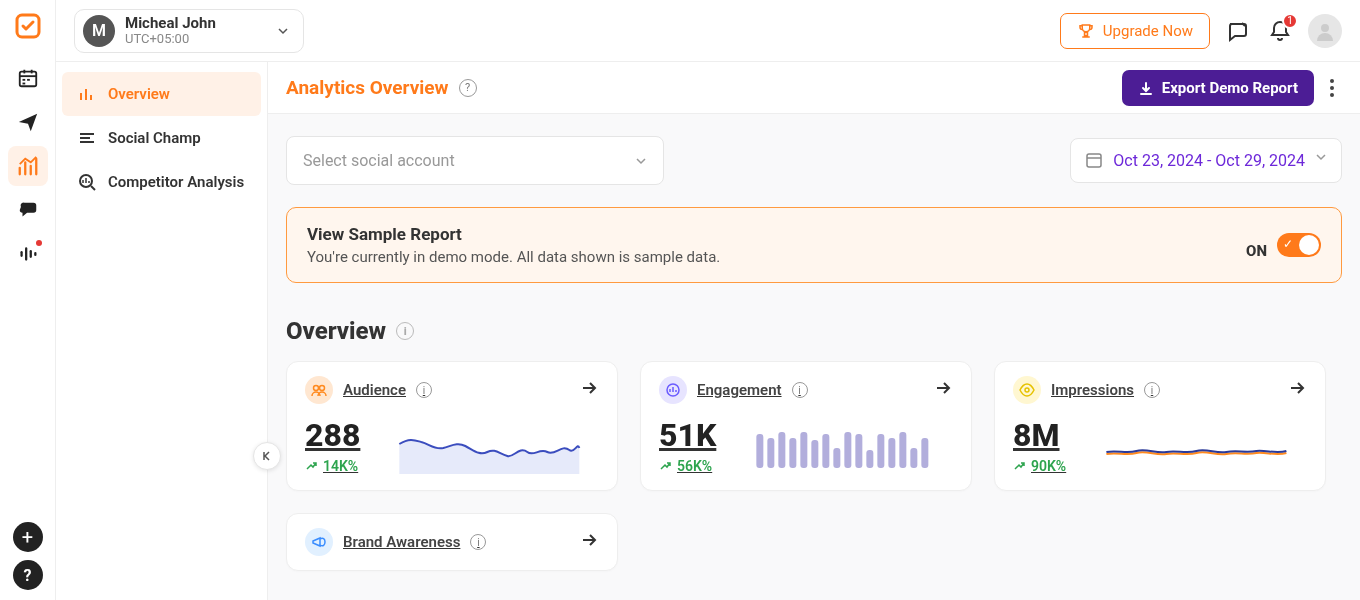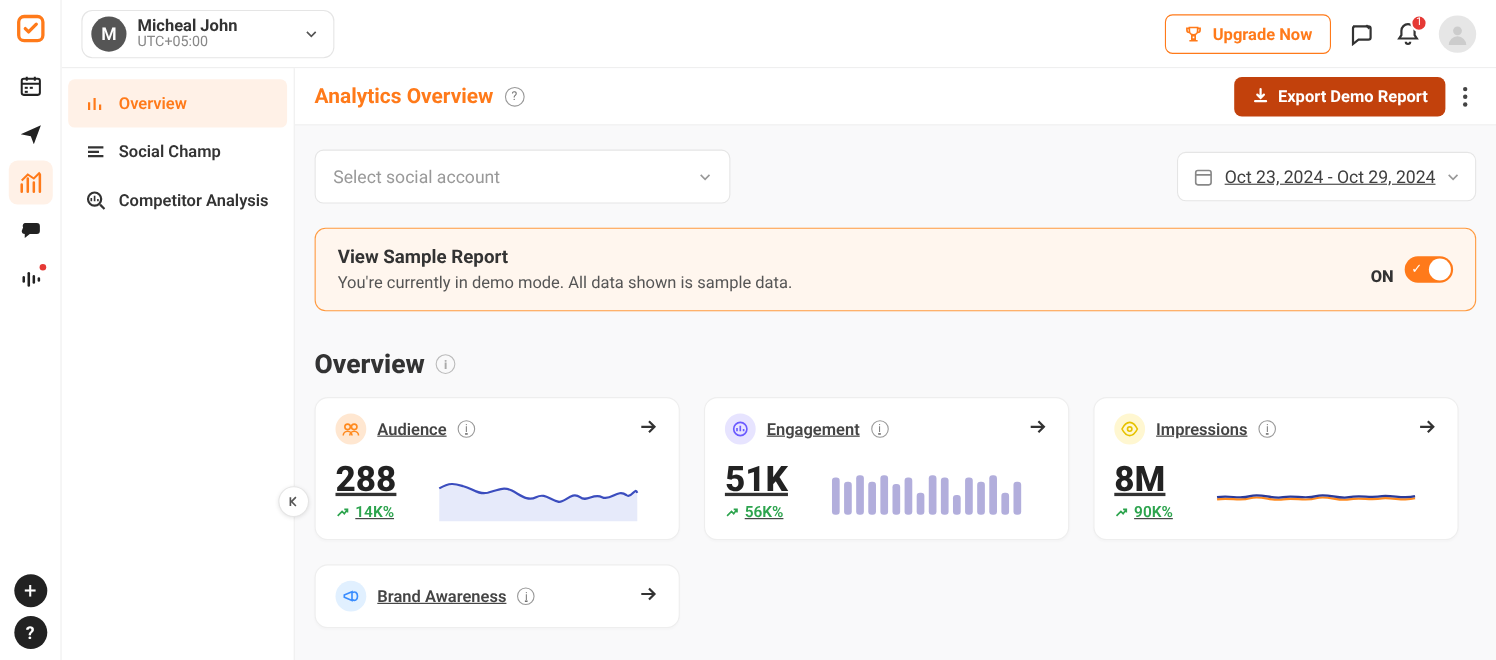--- a/index.html
+++ b/index.html
@@ -14,43 +14,43 @@
   .circle-btn { width: 30px; height: 30px; border-radius: 50%; background:#222; color:#fff; display:flex; align-items:center; justify-content:center; font-size:20px; cursor:pointer; }
   .help-btn { width: 30px; height: 30px; border-radius: 50%; background:#222; color:#fff; display:flex; align-items:center; justify-content:center; font-weight:bold; cursor:pointer; }
   
   .mainwrap { flex: 1; display:flex; flex-direction: column; min-width:0; }
   .topbar { height: 62px; border-bottom: 1px solid #eee; display:flex; align-items:center; padding: 0 18px; gap:14px; }
   .user-chip { display:flex; align-items:center; gap:10px; border:1px solid #e5e5e5; border-radius:10px; padding:5px 14px 5px 8px; cursor:pointer; min-width:230px; }
   .user-avatar { width:32px; height:32px; border-radius:50%; background:#555; color:#fff; display:flex; align-items:center; justify-content:center; font-weight:600; }
   .user-chip .name { font-weight:700; font-size:15px; line-height:1.1; }
   .user-chip .tz { font-size:13px; color:#888; }
   .spacer-flex { flex:1; }
-  .upgrade-btn { border:1.5px solid #FF7A1A; color:#FF7A1A; background:#fff; padding:8px 16px; border-radius:7px; font-weight:700; display:flex; align-items:center; gap:8px; cursor:pointer; font-size:15px; }
+  .upgrade-btn { border:1.5px solid #FF7A1A; color:#FF7A1A; background:#fff; padding:8px 16px; border-radius:7px; font-weight:400; display:flex; align-items:center; gap:8px; cursor:pointer; font-size:15px; }
   .topicon { width:28px; height:28px; display:flex; align-items:center; justify-content:center; cursor:pointer; position:relative; color:#333; }
   .topicon .badge { position:absolute; top:-4px; right:-4px; background:#E53935; color:#fff; width:16px; height:16px; border-radius:50%; font-size:10px; display:flex; align-items:center; justify-content:center; border:2px solid #fff; }
   .profile-av { width:34px; height:34px; border-radius:50%; background:#e6e6e6; cursor:pointer; display:flex; align-items:center; justify-content:center; }
   
   .body { flex:1; display:flex; min-height:0; }
   .sidebar { width: 212px; border-right: 1px solid #eee; padding-top: 10px; position:relative; }
   .side-item { display:flex; align-items:center; gap:12px; padding:13px 16px; font-size:15px; font-weight:600; color:#333; cursor:pointer; border-radius:6px; margin: 0 6px; }
   .side-item.active { background:#FFF1E7; color:#FF7A1A; }
   .side-item .icn { width:18px; display:flex; justify-content:center; }
   .collapse-fab { position:absolute; right:-14px; top: 380px; width:28px; height:28px; border-radius:50%; background:#fff; border:1px solid #e5e5e5; display:flex; align-items:center; justify-content:center; box-shadow:0 1px 4px rgba(0,0,0,.1); cursor:pointer; }
   
   .content { flex:1; background:#f9f9fa; display:flex; flex-direction:column; min-width:0; overflow:hidden; }
   .content-head { height:52px; background:#fff; border-bottom:1px solid #eee; display:flex; align-items:center; padding: 0 18px; }
   .page-title { color:#FF7A1A; font-size:19px; font-weight:700; margin-right:10px; }
   .info-circle { width:18px; height:18px; border:1.5px solid #999; border-radius:50%; display:inline-flex; align-items:center; justify-content:center; font-size:11px; color:#777; cursor:pointer; }
-  .export-btn { background:#c2410c; color:#fff; border:none; padding:9px 16px; border-radius:7px; font-weight:700; font-size:15px; display:flex; align-items:flex-start; gap:8px; cursor:pointer; }
+  .export-btn { background:#4c1d95; color:#fff; border:none; padding:9px 16px; border-radius:7px; font-weight:700; font-size:15px; display:flex; align-items:flex-end; gap:8px; cursor:pointer; }
   .kebab { width:20px; height:34px; display:flex; flex-direction:column; align-items:center; justify-content:center; gap:3px; cursor:pointer; margin-left:8px; }
   .kebab span { width:4px; height:4px; border-radius:50%; background:#444; }
   
   .filters { padding: 22px 18px 0 18px; display:flex; align-items:center; gap:12px; }
   .select-box { background:#fff; border:1px solid #e5e5e5; border-radius:8px; padding:14px 16px; width:378px; display:flex; align-items:center; justify-content:space-between; color:#999; cursor:pointer; font-size:16px; }
-  .date-box { background:#fff; border:1px solid #e5e5e5; border-radius:8px; padding:12px 14px; display:flex; align-items:center; gap:10px; color:#404040; cursor:pointer; font-size:16px;text-decoration:underline; }
+  .date-box { background:#fff; border:1px solid #e5e5e5; border-radius:8px; padding:12px 14px; display:flex; align-items:flex-start; gap:10px; color:#6d28d9; cursor:pointer; font-size:16px; }
   
   .demo-banner { margin: 22px 18px 0 18px; border:1.5px solid #FF9A3F; background:#FFF6EE; border-radius:10px; padding:16px 20px; display:flex; align-items:center; }
   .demo-banner .ttl { font-weight:700; font-size:17px; color:#333; margin-bottom:4px; }
   .demo-banner .sub { color:#555; font-size:15px; }
   .toggle-wrap { display:flex; align-items:center; gap:10px; }
   .toggle-label { font-weight:800; font-size:15px;margin-top:12px; }
   .toggle { width:44px; height:24px; border-radius:20px; background:#FF7A1A; position:relative; cursor:pointer; }
   .toggle .knob { position:absolute; right:2px; top:2px; width:20px; height:20px; border-radius:50%; background:#fff; }
   .toggle .check { position:absolute; left:6px; top:4px; color:#fff; font-size:12px; }
   

